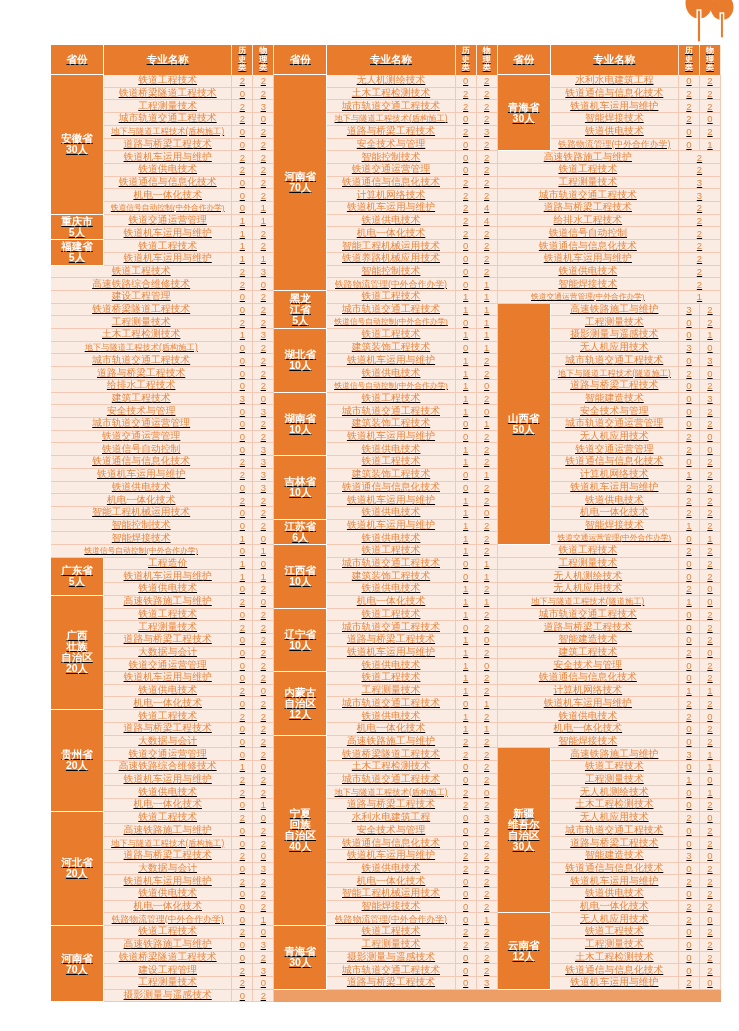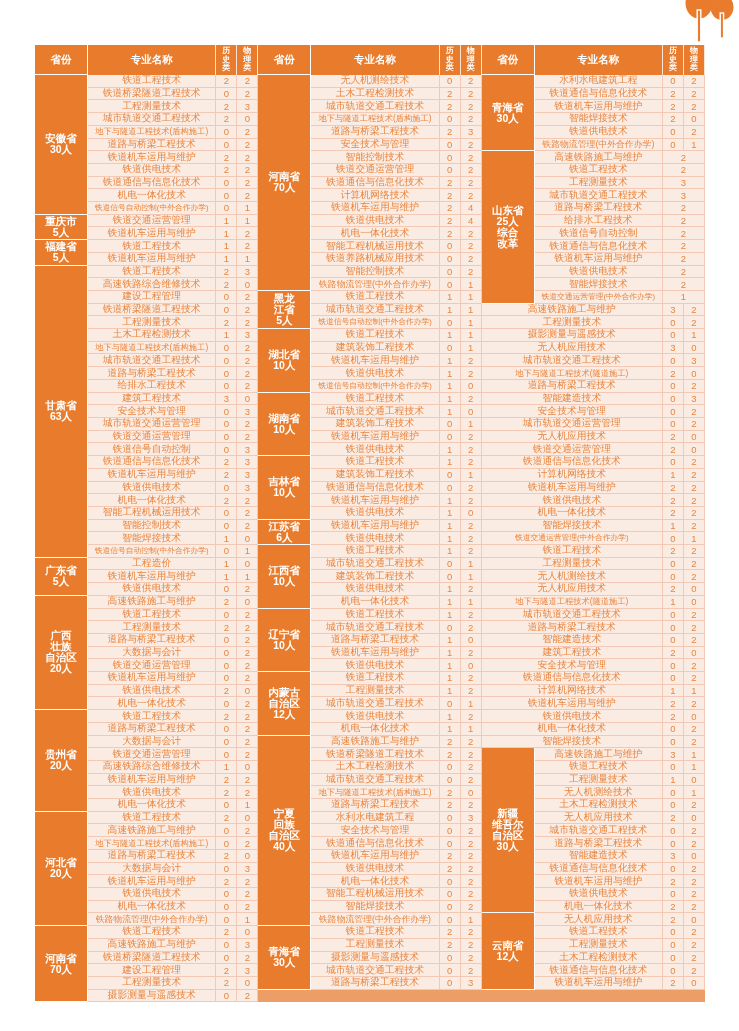--- a/index.html
+++ b/index.html
@@ -5,21 +5,21 @@
   :root{
     --accent:#e87c2c; --title:#ee7420; --rowbg:#fbece3; --rowtext:#e8853e;
     --grid:#f3c9b5; --filler:#ec9e66;
   }
   html,body{margin:0;padding:0;width:739px;height:1031px;background:#fff;overflow:hidden;
     font-family:"Liberation Sans","DejaVu Sans",sans-serif;}
   .page{position:relative;width:739px;height:1031px;}
   .title{position:absolute;top:6px;left:0;right:0;text-align:center;
     font-size:31px;font-weight:900;color:var(--title);letter-spacing:1px;}
   .trees{position:absolute;top:0;right:4px;width:50px;height:46px;}
-  .table{position:absolute;left:35px;top:45px;width:670px;display:flex;}
+  .table{position:absolute;left:51px;top:45px;width:670px;display:flex;text-decoration:underline;}
   .colgroup{width:223.33px;display:flex;flex-direction:column;}
   .header-row{display:flex;height:30px;background:var(--accent);flex:0 0 auto;}
   .hc{color:#fff;font-weight:bold;display:flex;align-items:center;justify-content:center;
     text-align:center;box-sizing:border-box;border-right:1px solid rgba(255,255,255,.8);font-size:10.5px;}
   .hc.prov{width:53px;}
   .hc.major{flex:1;}
   .hc.num{width:21px;font-size:8px;line-height:8.5px;white-space:pre-line;}
   .group{display:flex;flex:0 0 auto;}
   .prov{width:53px;background:var(--accent);color:#fff;font-weight:bold;font-size:10.5px;
     line-height:11px;display:flex;align-items:center;justify-content:center;text-align:center;
@@ -144,22 +144,20 @@
               <div class="cell num-cell">2</div>
             </div>
             <div class="row">
               <div class="cell major-cell" style="font-size: 9.8px;">铁道机车运用与维护</div>
               <div class="cell num-cell">1</div>
               <div class="cell num-cell">1</div>
             </div>
           </div>
         </div>
         <div class="group">
-          <div class="prov">甘肃省
-63人</div>
           <div class="rows">
             <div class="row">
               <div class="cell major-cell" style="font-size: 9.8px;">铁道工程技术</div>
               <div class="cell num-cell">2</div>
               <div class="cell num-cell">3</div>
             </div>
             <div class="row">
               <div class="cell major-cell" style="font-size: 9.8px;">高速铁路综合维修技术</div>
               <div class="cell num-cell">2</div>
               <div class="cell num-cell">0</div>
@@ -963,24 +961,20 @@
               <div class="cell num-cell">2</div>
             </div>
             <div class="row">
               <div class="cell major-cell" style="font-size: 8.86px;">铁路物流管理(中外合作办学)</div>
               <div class="cell num-cell">0</div>
               <div class="cell num-cell">1</div>
             </div>
           </div>
         </div>
         <div class="group">
-          <div class="prov">山东省
-25人
-综合
-改革</div>
           <div class="rows">
             <div class="row">
               <div class="cell major-cell" style="font-size: 9.8px;">高速铁路施工与维护</div>
               <div class="cell num-cell merged">2</div>
             </div>
             <div class="row">
               <div class="cell major-cell" style="font-size: 9.8px;">铁道工程技术</div>
               <div class="cell num-cell merged">2</div>
             </div>
             <div class="row">
@@ -1019,20 +1013,22 @@
               <div class="cell major-cell" style="font-size: 9.8px;">智能焊接技术</div>
               <div class="cell num-cell merged">2</div>
             </div>
             <div class="row">
               <div class="cell major-cell" style="font-size: 7.75px;">铁道交通运营管理(中外合作办学)</div>
               <div class="cell num-cell merged">1</div>
             </div>
           </div>
         </div>
         <div class="group">
+          <div class="prov">山西省
+50人</div>
           <div class="rows">
             <div class="row">
               <div class="cell major-cell" style="font-size: 9.8px;">高速铁路施工与维护</div>
               <div class="cell num-cell">3</div>
               <div class="cell num-cell">2</div>
             </div>
             <div class="row">
               <div class="cell major-cell" style="font-size: 9.8px;">工程测量技术</div>
               <div class="cell num-cell">0</div>
               <div class="cell num-cell">2</div>

